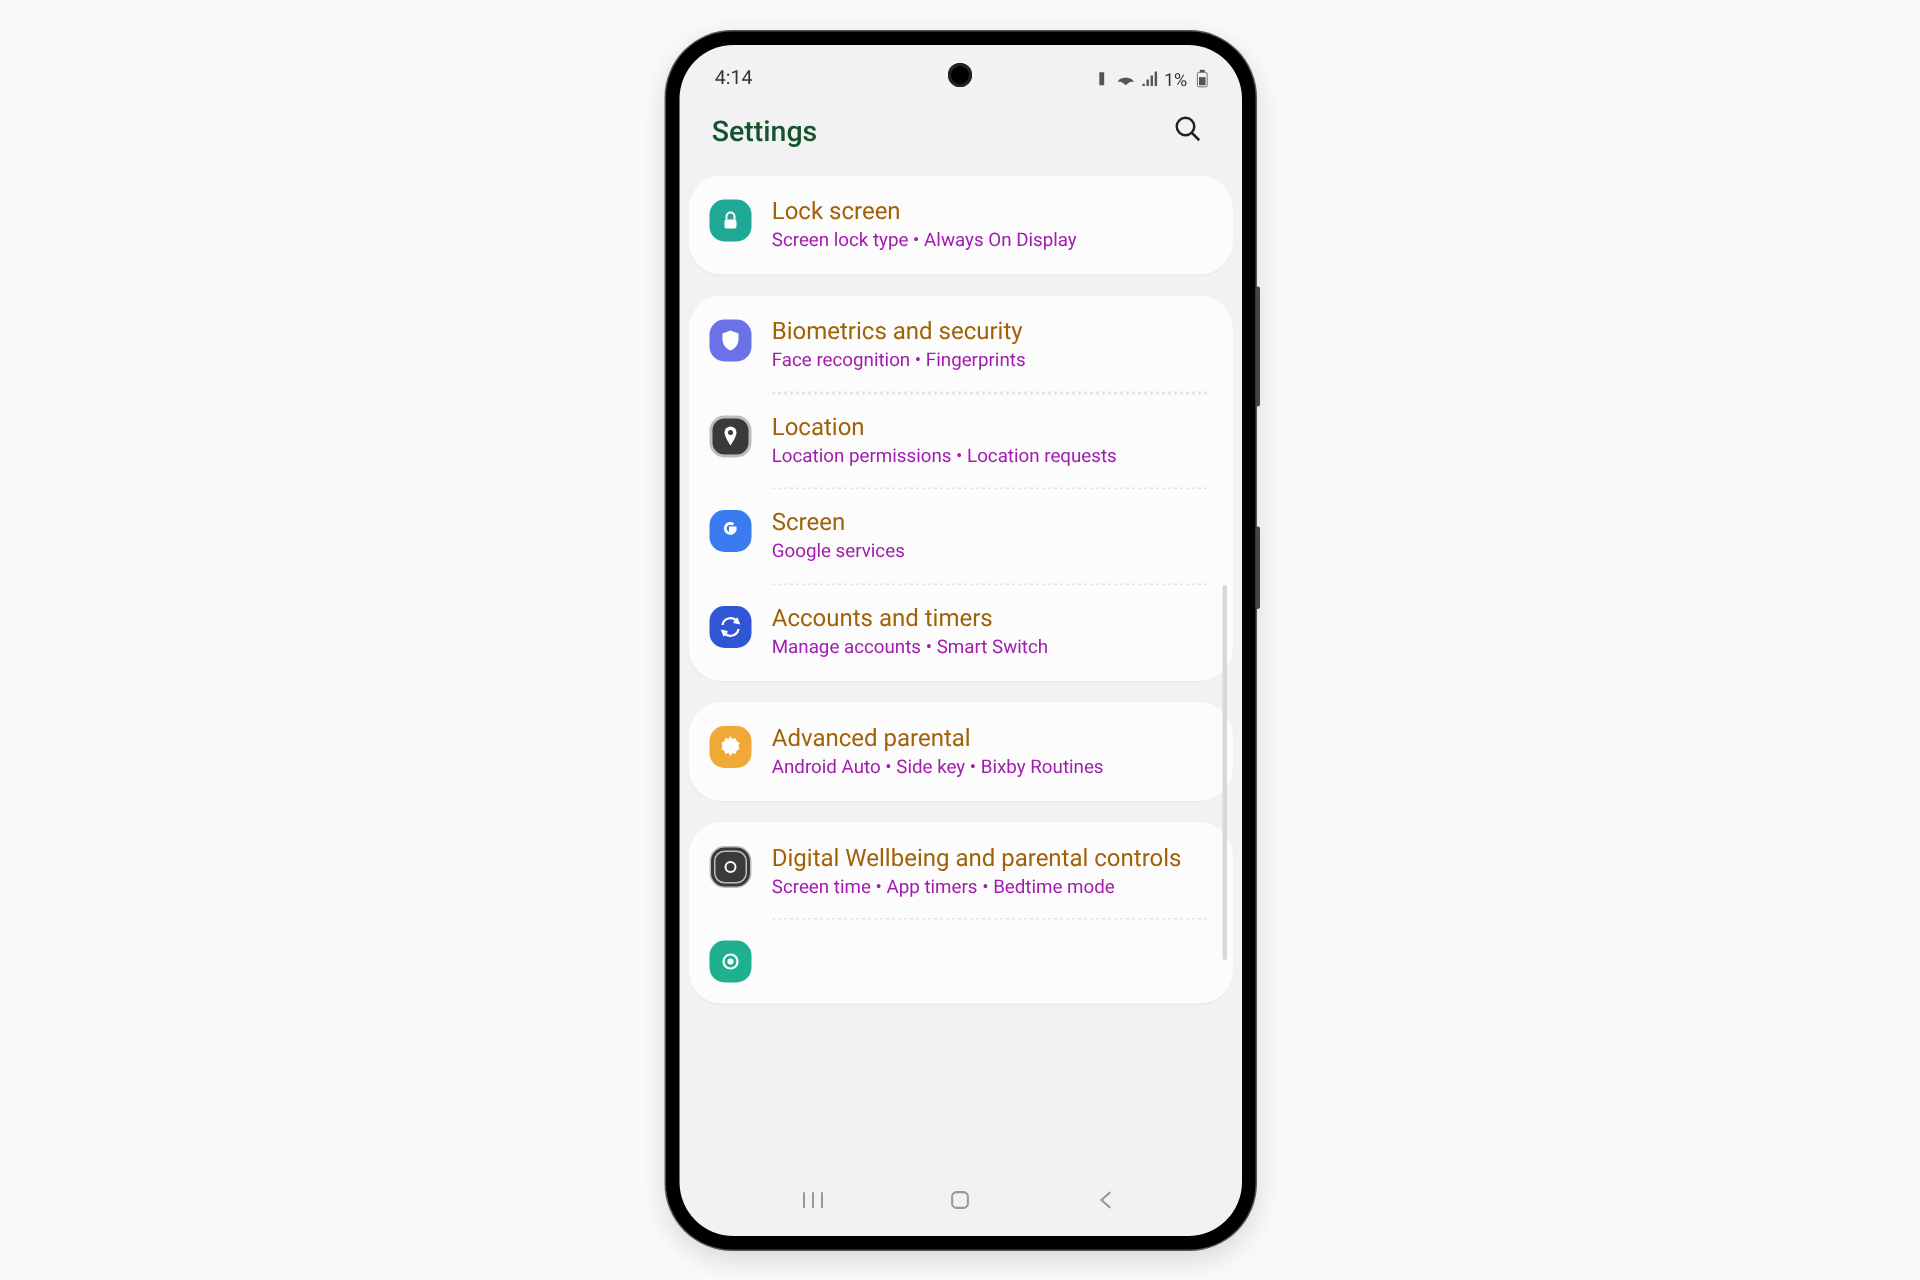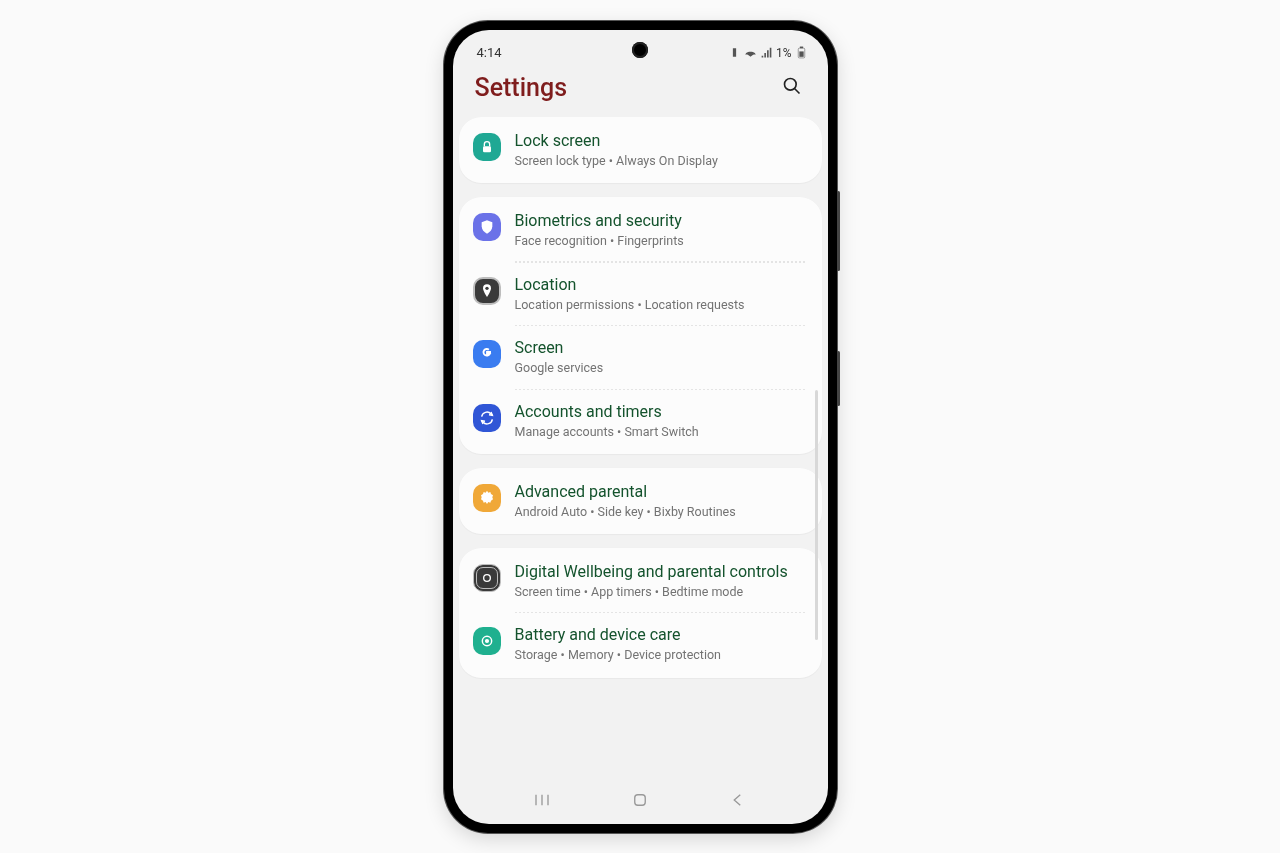--- a/index.html
+++ b/index.html
@@ -63,22 +63,22 @@
   }
   .status-icons { display: flex; align-items: center; gap: 3px; font-size: 12px; }
   .status-icons svg { width: 13px; height: 13px; fill: #555; }
   .header {
     display: flex;
     align-items: center;
     justify-content: space-between;
     padding: 10px 22px 14px 22px;
   }
   .header-title {
-    font-size: 25px;
-    color: #7f1d1d;
+    font-size: 19px;
+    color: #14532d;
     font-weight: 500;
   }
   .search-btn {
     background: none;
     border: none;
     padding: 4px;
     cursor: pointer;
   }
   .search-btn svg { width: 20px; height: 20px; stroke: #222; fill: none; stroke-width: 2; }
   .content {
@@ -108,27 +108,27 @@
     margin-top: 2px;
     display: flex;
     align-items: center;
     justify-content: center;
     color: #fff;
   }
   .item-icon svg { width: 16px; height: 16px; }
   .item-text { flex: 1; min-width: 0; }
   .item-title {
     font-size: 16px;
-    color: #14532d;
+    color: #a16207;
     line-height: 1.25;
     margin-bottom: 2px;
   }
   .item-sub {
     font-size: 12.5px;
-    color: #737373;
+    color: #a21caf;
     line-height: 1.3;
   }
   .sep {
     height: 1px;
     background: repeating-linear-gradient(90deg, #e4e4e4 0 2px, transparent 2px 4px);
     margin-left: 56px;
     margin-right: 16px;
   }
   .scrollbar-track {
     position: absolute;
@@ -301,24 +301,20 @@
             </div>
           </div>
           <div class="sep"></div>
           <div class="item">
             <div class="item-icon bg-battery">
               <svg viewBox="0 0 24 24" fill="none" stroke="#fff" stroke-width="2.2">
                 <circle cx="12" cy="12" r="7"></circle>
                 <circle cx="12" cy="12" r="2" fill="#fff"></circle>
               </svg>
             </div>
-            <div class="item-text">
-              <div class="item-title">Battery and device care</div>
-              <div class="item-sub">Storage  •  Memory  •  Device protection</div>
-            </div>
           </div>
         </div>
       </div>
 
     <div class="scrollbar-track"></div>
 
     <div class="nav-bar">
       <button class="nav-btn">
         <svg viewBox="0 0 24 24">
             <line x1="4" y1="5" x2="4" y2="19"></line>

